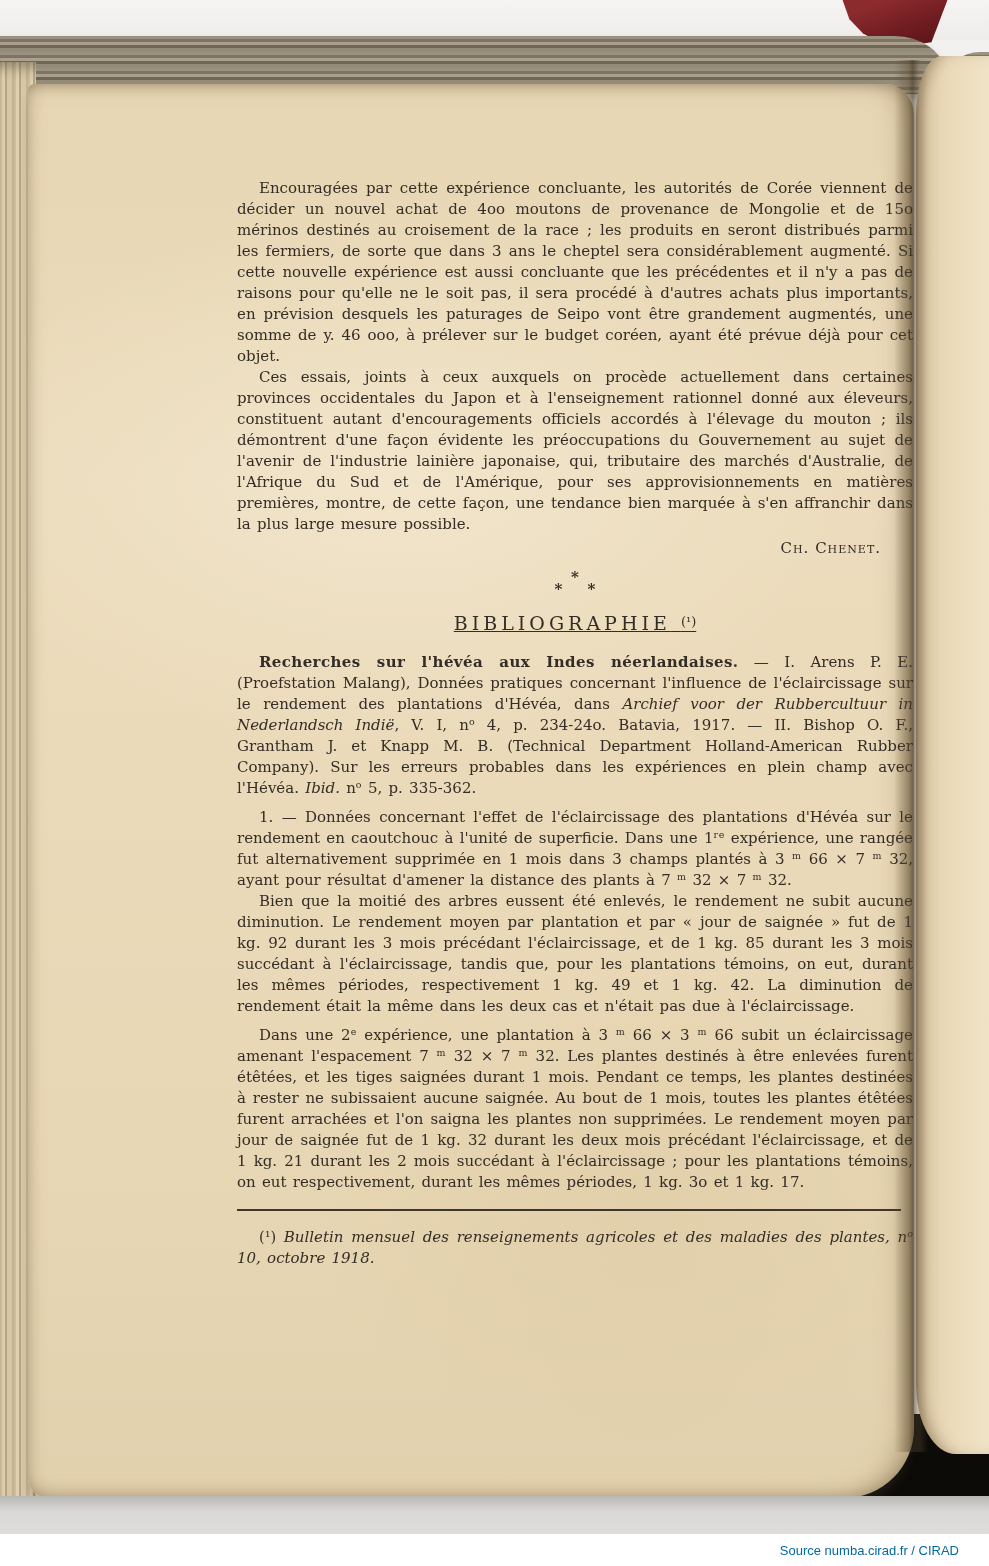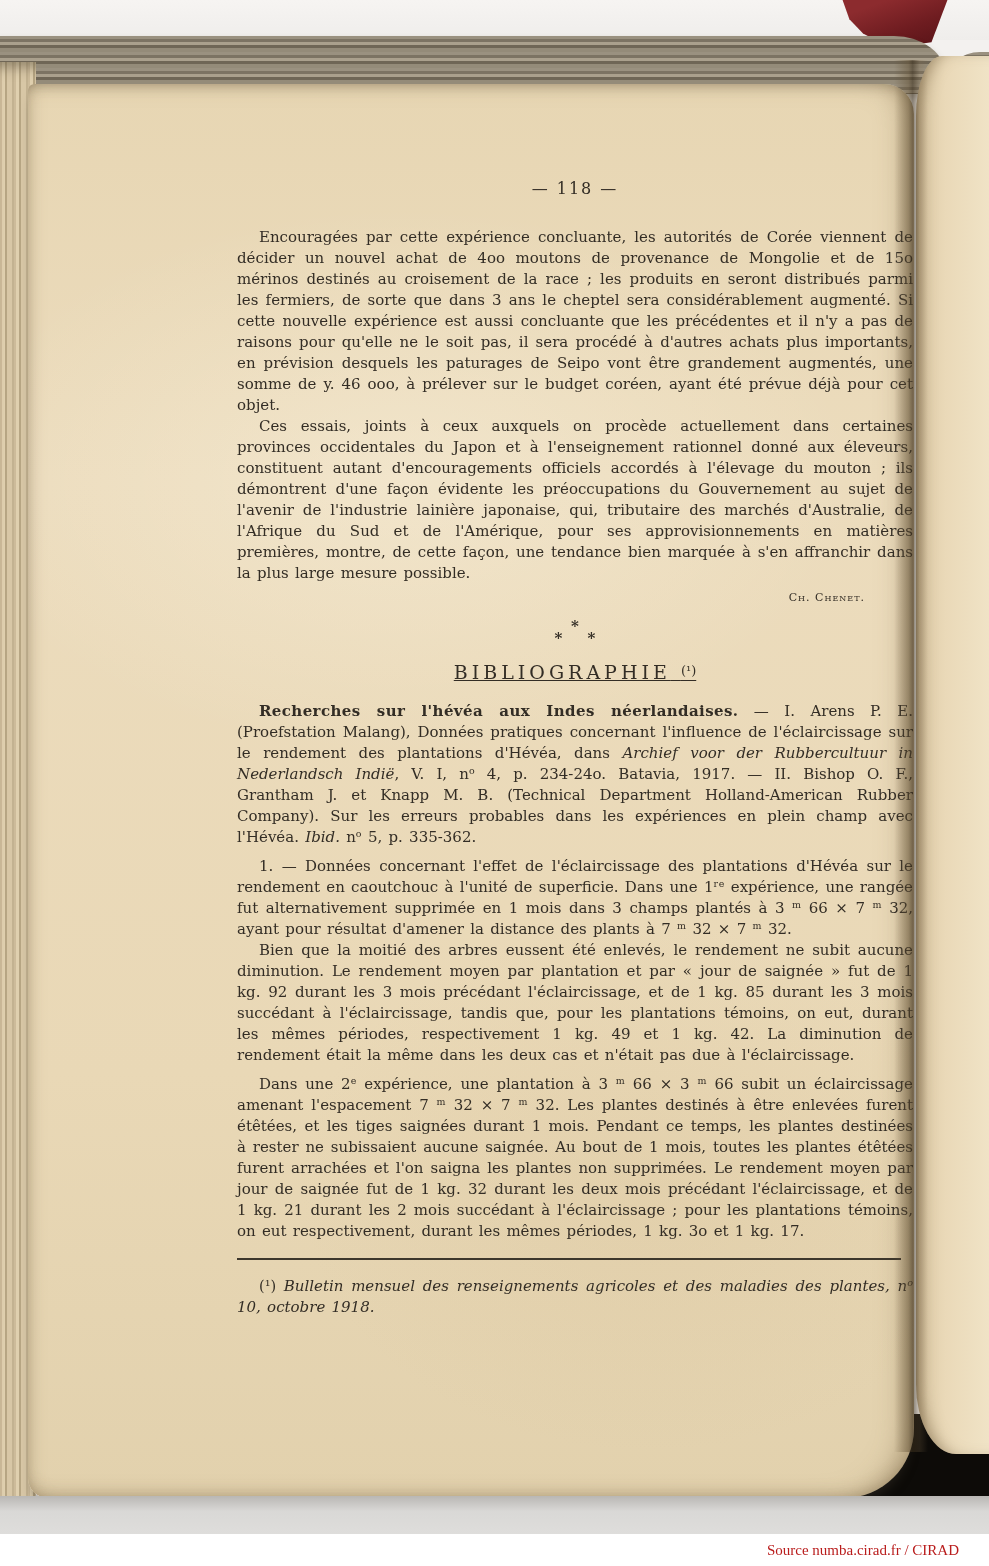--- a/index.html
+++ b/index.html
@@ -59,30 +59,30 @@
   .gutter{
     position:absolute;left:894px;top:60px;width:34px;height:1392px;
     background:linear-gradient(90deg,transparent,rgba(95,78,50,.45) 42%,rgba(58,45,26,.55) 55%,rgba(120,100,70,.25) 75%,transparent);
     pointer-events:none;
   }
   .bottom-gray{position:absolute;left:0;top:1496px;width:989px;height:38px;background:linear-gradient(180deg,#b9b7b4,#d9d8d6 40%,#dedddb);}
   .bottom-white{
     position:absolute;left:0;top:1534px;width:989px;height:32px;background:#ffffff;
     display:flex;align-items:center;justify-content:flex-end;padding-right:30px;box-sizing:border-box;
   }
-  .watermark{font-family:Liberation Serif, serif;font-size:15px;color:#b91c1c;}
+  .watermark{font-family:Liberation Sans, sans-serif;font-size:13px;color:#0369a1;}
 
   
   .text-block{
     position:absolute;left:209px;top:94px;width:676px;
     color:#332d25;font-size:15px;line-height:21px;
   }
   .page-num{text-align:center;letter-spacing:2px;font-size:16px;margin:0 0 28px 0;}
   .para{margin:0;text-align:justify;text-indent:22px;word-spacing:1.5px;}
-  .signature{margin-top:3px;text-align:right;padding-right:48px;font-variant:small-caps;letter-spacing:1px;font-size:11px;}
+  .signature{margin-top:3px;text-align:right;padding-right:32px;font-variant:small-caps;letter-spacing:1px;font-size:15px;}
   .asterism{margin-top:12px;text-align:center;font-weight:bold;font-size:15px;line-height:12px;}
   .asterism .row2{letter-spacing:10px;padding-left:10px;}
   .biblio-heading{
     margin:16px 0 0 0;text-align:center;font-weight:normal;
     font-size:19px;letter-spacing:4px;text-decoration:underline;
   }
   .biblio-heading .note{font-size:13px;letter-spacing:0;vertical-align:4px;}
   .entry{margin-top:18px;}
   .entry b{letter-spacing:.4px;}
   .spaced{margin-top:8px;}
@@ -99,21 +99,20 @@
   <div class="ribbon"></div>
   <div class="top-edge"></div>
   <div class="top-edge-right"></div>
   <div class="left-edge"></div>
   <div class="black-corner"></div>
   <div class="facing-page"></div>
 
   <div class="page">
     <div class="text-block">
 
-      <div class="page-num">— 118 —</div>
 
       <p class="para">Encouragées par cette expérience concluante, les autorités de Corée viennent de décider un nouvel achat de 4oo moutons de provenance de Mongolie et de 15o mérinos destinés au croisement de la race ; les produits en seront distribués parmi les fermiers, de sorte que dans 3 ans le cheptel sera considérablement augmenté. Si cette nouvelle expérience est aussi concluante que les précédentes et il n'y a pas de raisons pour qu'elle ne le soit pas, il sera procédé à d'autres achats plus importants, en prévision desquels les paturages de Seipo vont être grandement augmentés, une somme de y. 46 ooo, à prélever sur le budget coréen, ayant été prévue déjà pour cet objet.</p>
       <p class="para">Ces essais, joints à ceux auxquels on procède actuellement dans certaines provinces occidentales du Japon et à l'enseignement rationnel donné aux éleveurs, constituent autant d'encouragements officiels accordés à l'élevage du mouton ; ils démontrent d'une façon évidente les préoccupations du Gouvernement au sujet de l'avenir de l'industrie lainière japonaise, qui, tributaire des marchés d'Australie, de l'Afrique du Sud et de l'Amérique, pour ses approvisionnements en matières premières, montre, de cette façon, une tendance bien marquée à s'en affranchir dans la plus large mesure possible.</p>
 
       <div class="signature">Ch. Chenet.</div>
 
       <div class="asterism">
         <div class="row1">*</div>
         <div class="row2">* *</div>
       </div>

